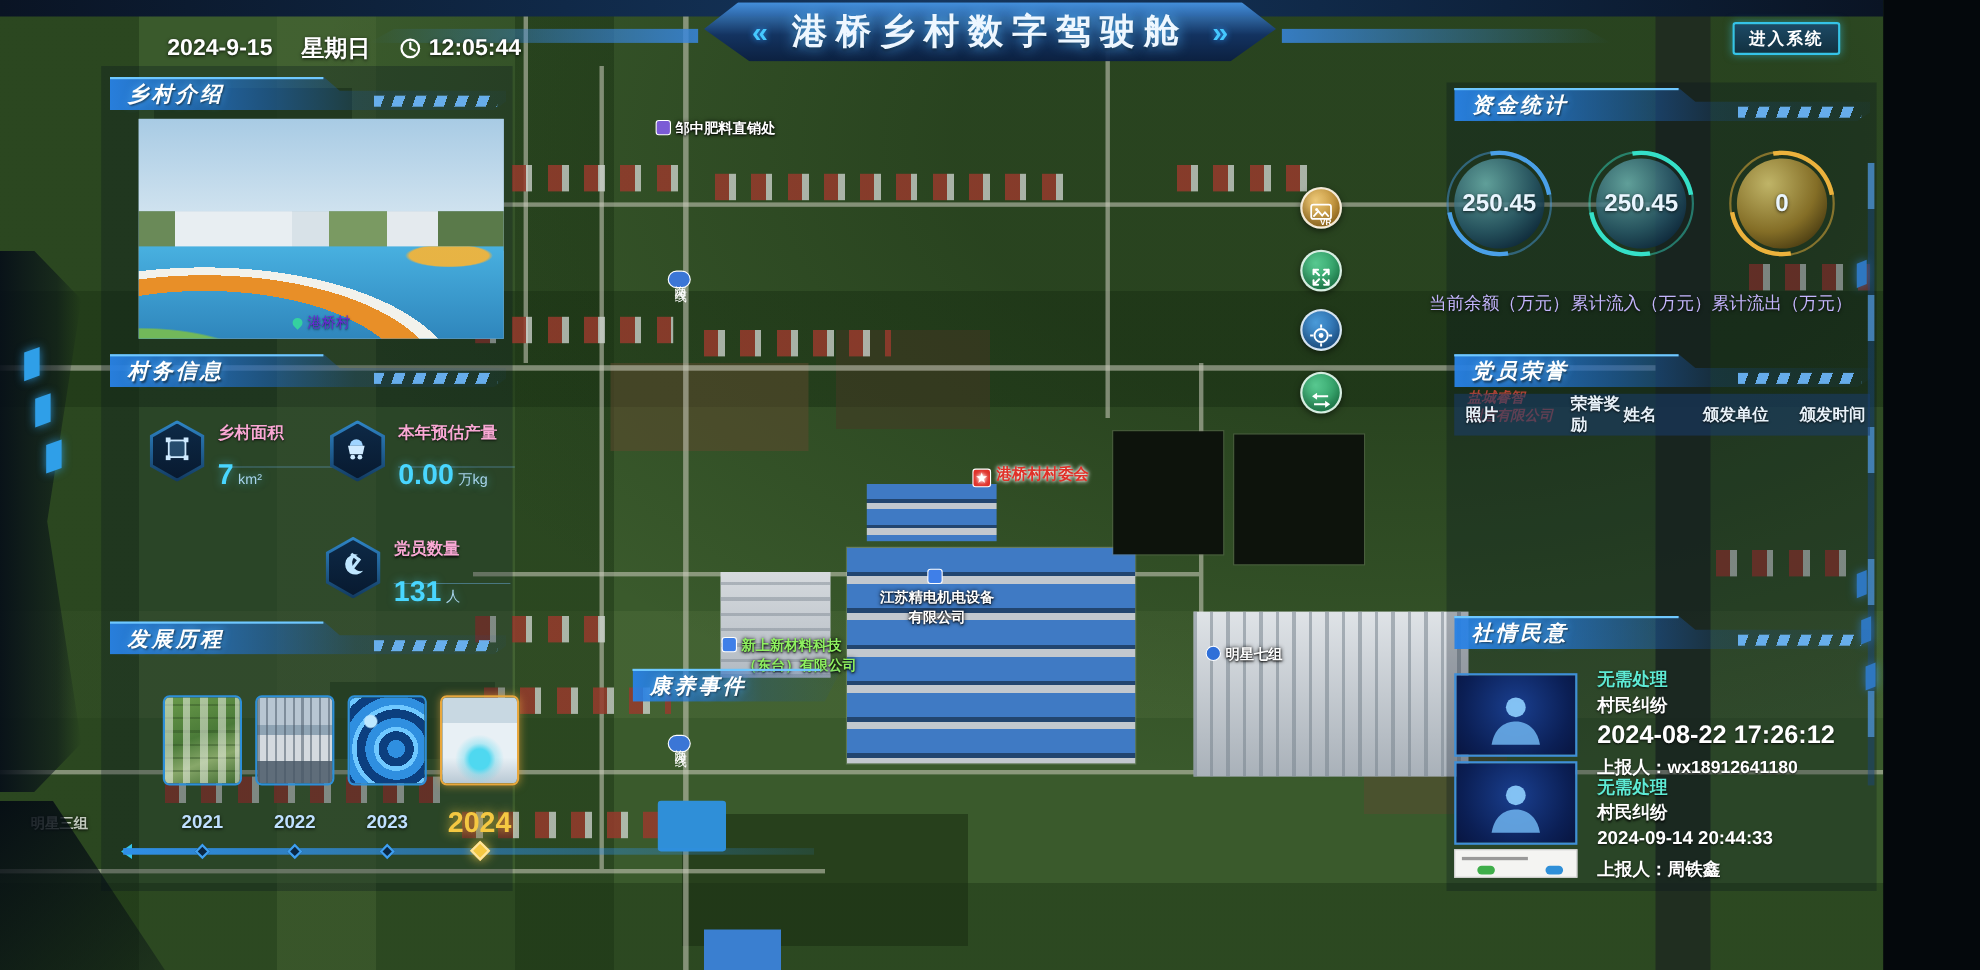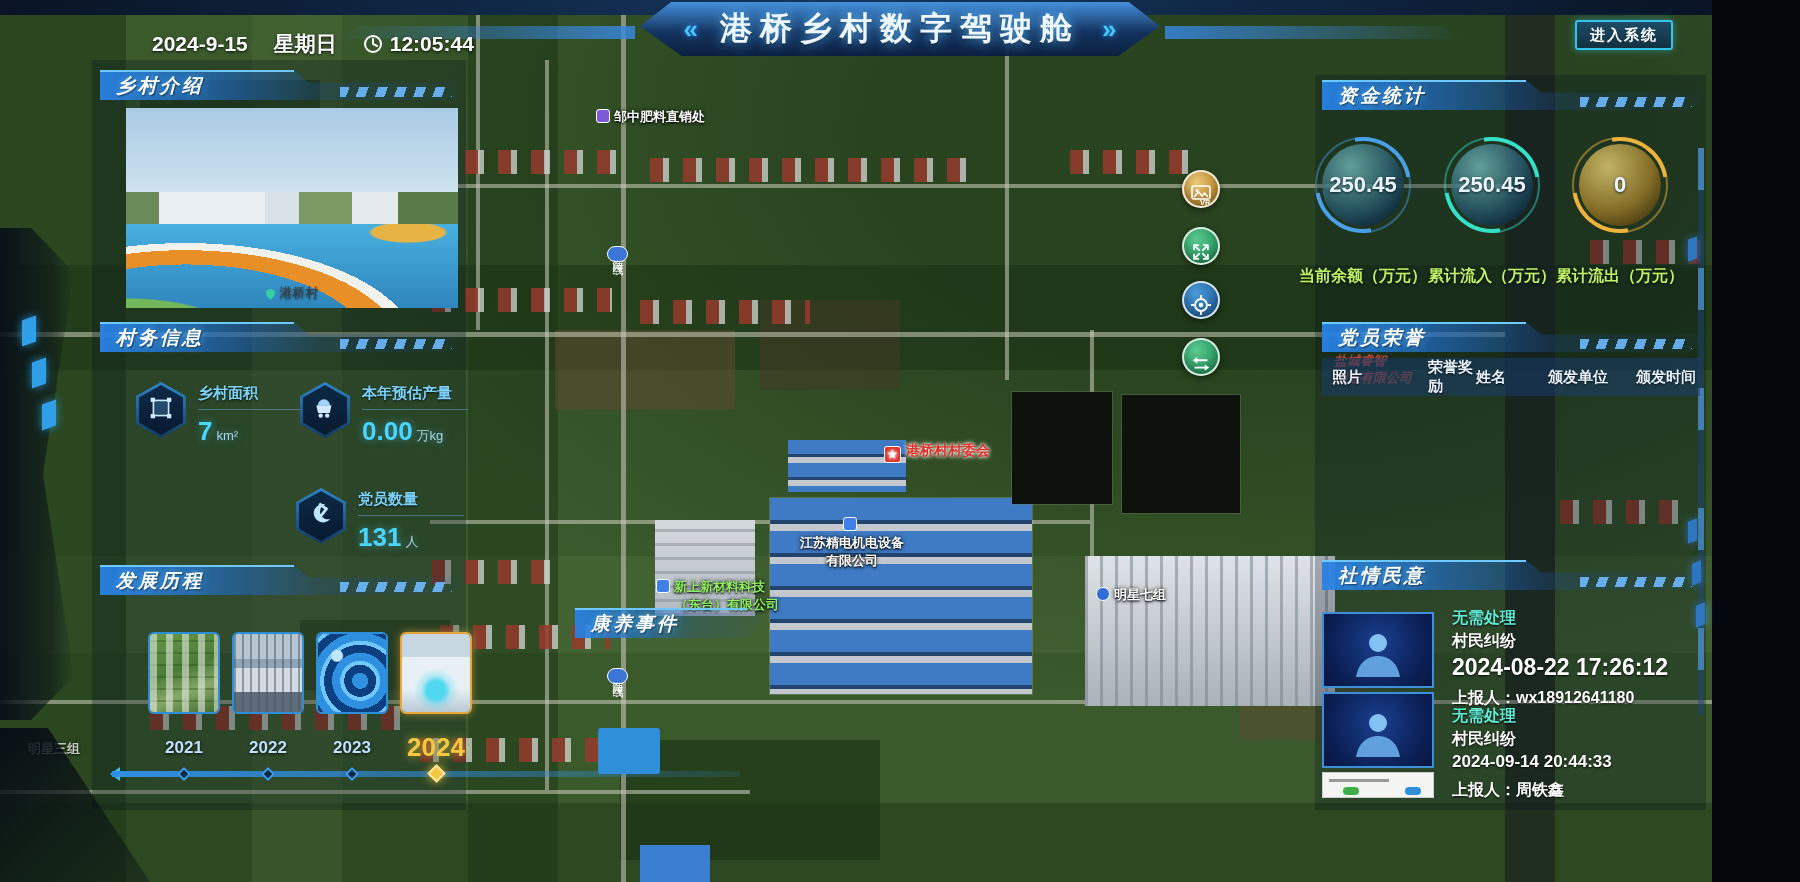--- a/index.html
+++ b/index.html
@@ -93,34 +93,34 @@
     background:linear-gradient(180deg,#a8cbe4,#cfe2ef);}
   .photo .ph-mid{position:absolute;left:0;top:42%;right:0;height:18%;
     background:linear-gradient(90deg,#6a8a58 0 10%,#e8eef2 10% 42%,#d8e2e8 42% 52%,#7a9a62 52% 68%,#e4eaee 68% 82%,#5a7a4a 82%);}
   .photo .ph-ground{position:absolute;left:0;top:58%;right:0;bottom:0;
     background:
       radial-gradient(ellipse at 85% 10%,rgba(240,180,60,.95) 0 9%,rgba(0,0,0,0) 10%),
       radial-gradient(ellipse at 18% 150%,rgba(0,0,0,0) 0 48%,#e88f28 48% 56%,#f2f2ec 56% 60%,rgba(0,0,0,0) 60%),
       radial-gradient(ellipse at 0% 130%,#e88f28 0 16%,#72b85a 16% 22%,rgba(0,0,0,0) 23%),
       linear-gradient(180deg,#48b0e0,#2f86bc);}
   .ph-caption{position:absolute;left:0;right:0;bottom:6px;display:flex;align-items:center;justify-content:center;gap:5px;
-    color:#404040;font-size:13px;text-shadow:0 1px 2px rgba(0,0,0,.8);}
+    color:#6d28d9;font-size:13px;text-shadow:0 1px 2px rgba(0,0,0,.8);}
   .pin{width:9px;height:9px;border-radius:50% 50% 50% 0;transform:rotate(-45deg);background:#35d0a0;}
 
   
   .stat{position:absolute;width:168px;height:88px;}
   .hex{position:absolute;left:0;top:10px;width:50px;height:56px;
     clip-path:polygon(50% 0,100% 25%,100% 75%,50% 100%,0 75%,0 25%);
     background:linear-gradient(180deg,#2f86c8,#123a60);}
   .hex .in{position:absolute;left:3px;top:3px;right:3px;bottom:3px;
     clip-path:polygon(50% 0,100% 25%,100% 75%,50% 100%,0 75%,0 25%);
     background:linear-gradient(180deg,#0d2946,#081a30);
     display:flex;align-items:center;justify-content:center;}
-  .stat .lbl{position:absolute;left:62px;top:12px;width:106px;font-size:15px;color:#7dd3fc;font-weight:bold;
-    padding-bottom:6px;border-bottom:1px solid rgba(110,180,240,.45);
+  .stat .lbl{position:absolute;left:62px;top:12px;width:106px;font-size:15px;color:#f9a8d4;font-weight:bold;
+    padding-bottom:21px;border-bottom:1px solid rgba(110,180,240,.45);
     text-shadow:0 1px 2px rgba(0,0,0,.8);}
   .stat .val{position:absolute;left:62px;top:44px;font-size:26px;font-weight:bold;color:#49d6ff;
     text-shadow:0 0 8px rgba(73,214,255,.5);}
   .stat .unit{font-size:13px;color:#a8d4ec;font-weight:normal;margin-left:4px;}
 
   
   .thumb{position:absolute;top:632px;width:72px;height:82px;border:2px solid #2d8fd8;border-radius:6px;
     overflow:hidden;cursor:pointer;}
   .thumb.active{border-color:#e8a73c;box-shadow:0 0 8px rgba(232,167,60,.6);}
   .thumb .art{position:absolute;inset:0;}
@@ -151,22 +151,22 @@
     background:radial-gradient(circle at 35% 28%,rgba(140,230,235,.6),rgba(40,90,110,.78) 55%,rgba(10,35,55,.92) 85%);}
   .gauge.g-gold .sphere{background:radial-gradient(circle at 35% 28%,rgba(232,212,122,.8),rgba(150,120,40,.85) 55%,rgba(70,55,15,.95) 85%);}
   .gauge .ring{position:absolute;inset:0;border-radius:50%;border:2px solid rgba(110,190,255,.4);}
   .gauge .arc{position:absolute;inset:0;border-radius:50%;border:4px solid rgba(0,0,0,0);}
   .g-blue .ring{border-color:rgba(74,160,232,.45);} .g-blue .arc{border-top-color:#4aa0e8;}
   .g-teal .ring{border-color:rgba(53,224,200,.45);} .g-teal .arc{border-top-color:#35e0c8;}
   .g-gold .ring{border-color:rgba(236,178,60,.5);}  .g-gold .arc{border-top-color:#ecb23c;}
   .gauge .a1{transform:rotate(35deg);} .gauge .a2{transform:rotate(215deg);}
   .gauge .gval{position:absolute;inset:0;display:flex;align-items:center;justify-content:center;
     font-size:22px;font-weight:bold;color:#eaf6ff;text-shadow:0 1px 3px rgba(0,0,0,.75);}
-  .gauge-lbl{position:absolute;top:266px;width:160px;text-align:center;font-size:16px;font-weight:bold;
-    color:#bef264;text-shadow:0 1px 3px rgba(0,0,0,.9);}
+  .gauge-lbl{position:absolute;top:266px;width:160px;text-align:center;font-size:16px;font-weight:normal;
+    color:#c4b5fd;text-shadow:0 1px 3px rgba(0,0,0,.9);}
 
   
   .honor-row{position:absolute;left:1322px;top:358px;width:378px;height:38px;
     background:rgba(25,60,110,.55);display:flex;align-items:center;z-index:2;}
   .honor-row span{font-size:15px;font-weight:bold;color:#e8f2fa;text-shadow:0 1px 2px rgba(0,0,0,.8);}
   .covered-label{position:absolute;left:1334px;top:352px;z-index:1;color:rgba(205,70,55,.85);
     font-size:13px;font-weight:bold;line-height:17px;font-style:italic;}
 
   
   .holo{position:absolute;left:1322px;width:112px;height:76px;border:2px solid #3f8fd8;overflow:hidden;
@@ -243,21 +243,21 @@
     <div class="whitefactory"></div>
     <div class="whitefactory2"></div>
     <div class="pond" style="left:1012px;top:392px;width:100px;height:112px;"></div>
     <div class="pond" style="left:1122px;top:395px;width:118px;height:118px;"></div>
     <div class="pool"></div>
     <div class="pool2"></div>
 
     <div class="mlabel" style="left:596px;top:108px;font-family:Liberation Serif, serif;">
       <span class="badge" style="background:#7b5bd6;"></span><span>邹中肥料直销处</span>
     </div>
-    <div class="mlabel committee" style="left:872px;top:442px;padding-left:12px;">
+    <div class="mlabel committee" style="left:872px;top:422px;padding-left:12px;">
       <span class="star-badge">★</span><span>港桥村村委会</span>
     </div>
     <div class="mlabel" style="left:800px;top:516px;text-align:center;line-height:18px;">
       <span class="badge" style="background:#3f7fe8;"></span><br>
       <span>江苏精电机电设备</span><br><span>有限公司</span>
     </div>
     <div class="mlabel green-label" style="left:656px;top:578px;line-height:18px;">
       <span class="badge" style="background:#3f7fe8;"></span><span>新上新材料科技</span><br>
       <span style="margin-left:19px;">（东台）有限公司</span>
     </div>

